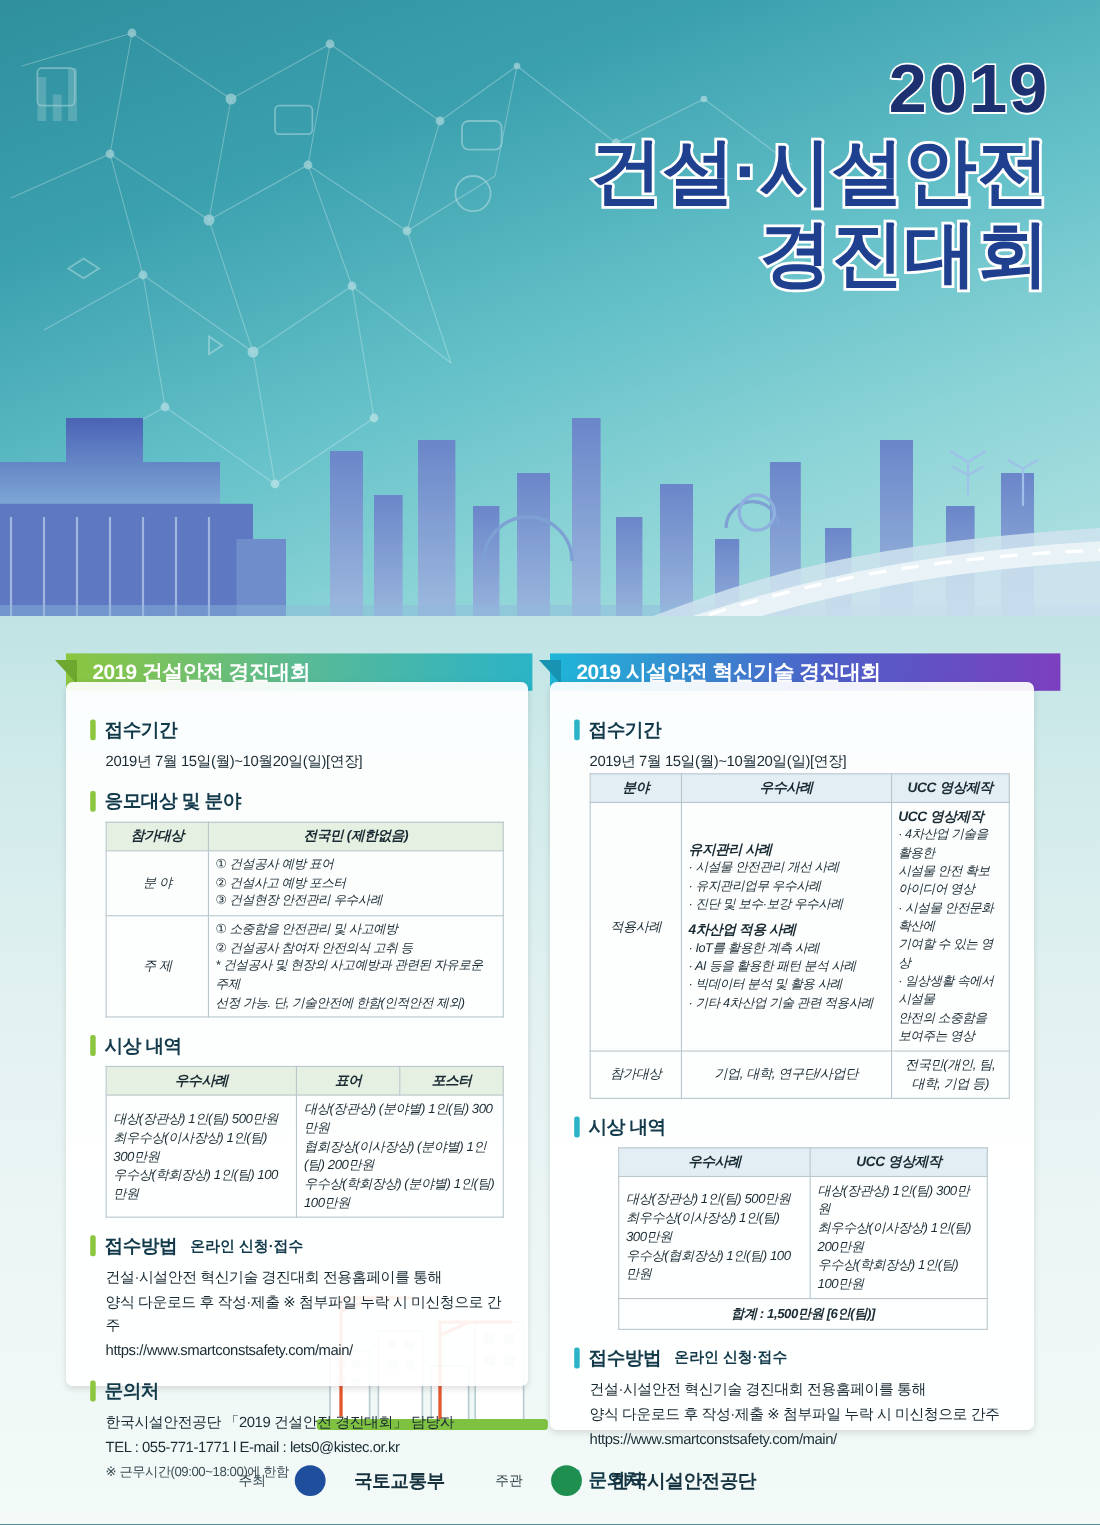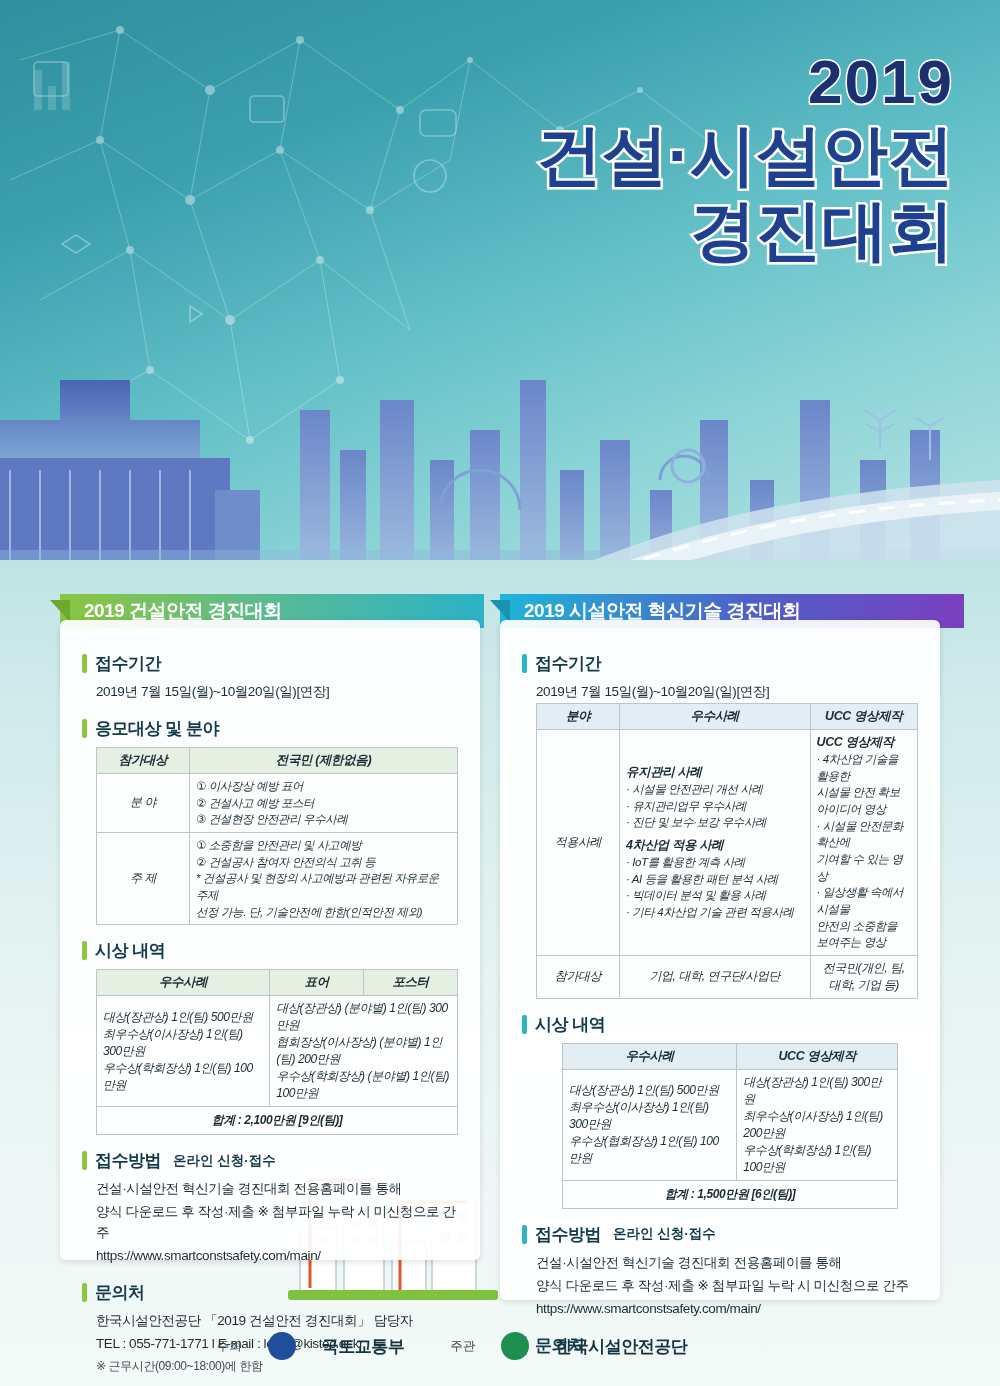--- a/index.html
+++ b/index.html
@@ -257,21 +257,21 @@
         <tr>
           <th style="width:80px">참가대상</th>
           <th>전국민 (제한없음)</th>
         </tr>
       </thead>
       <tbody>
         <tr>
           <td class="c">분  야</td>
           <td>
             <ul class="lst">
-              <li>① 이사장상 예방 표어</li>
+              <li>① 건설공사 예방 표어</li>
               <li>② 건설사고 예방 포스터</li>
               <li>③ 건설현장 안전관리 우수사례</li>
             </ul>
           </td>
         </tr>
         <tr>
           <td class="c">주  제</td>
           <td>
             <ul class="lst">
               <li>① 소중함을 안전관리 및 사고예방</li>
@@ -301,23 +301,20 @@
           <td>
             <div>대상(장관상) 1인(팀) 500만원</div>
             <div>최우수상(이사장상) 1인(팀) 300만원</div>
             <div>우수상(학회장상) 1인(팀) 100만원</div>
           </td>
           <td colspan="2">
             <div>대상(장관상) (분야별) 1인(팀) 300만원</div>
             <div>협회장상(이사장상) (분야별) 1인(팀) 200만원</div>
             <div>우수상(학회장상) (분야별) 1인(팀) 100만원</div>
           </td>
-        </tr>
-        <tr>
-          <td colspan="3" class="total">합계 : 2,100만원 [9인(팀)]</td>
         </tr>
       </tbody>
     </table>
 
     <div class="sec">
       <span class="bar bar-g"></span>
       <h3>접수방법</h3>
       <span class="sub">온라인 신청·접수</span>
     </div>
     <div class="txt">건설·시설안전 혁신기술 경진대회 전용홈페이를 통해</div>

